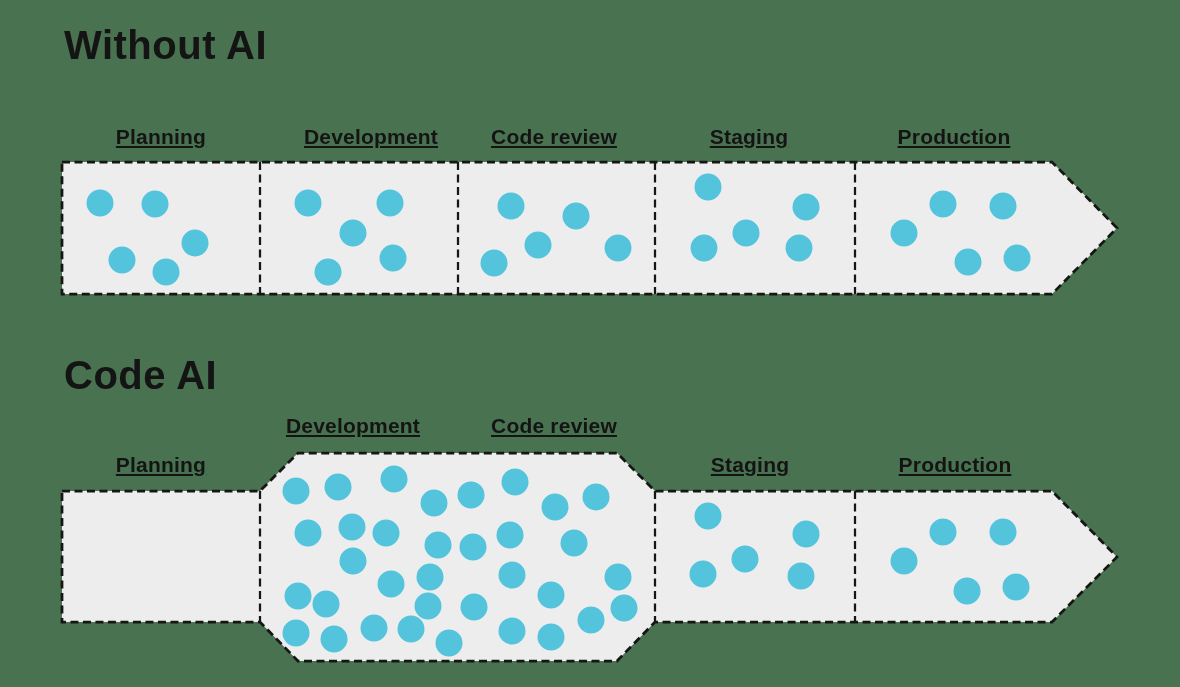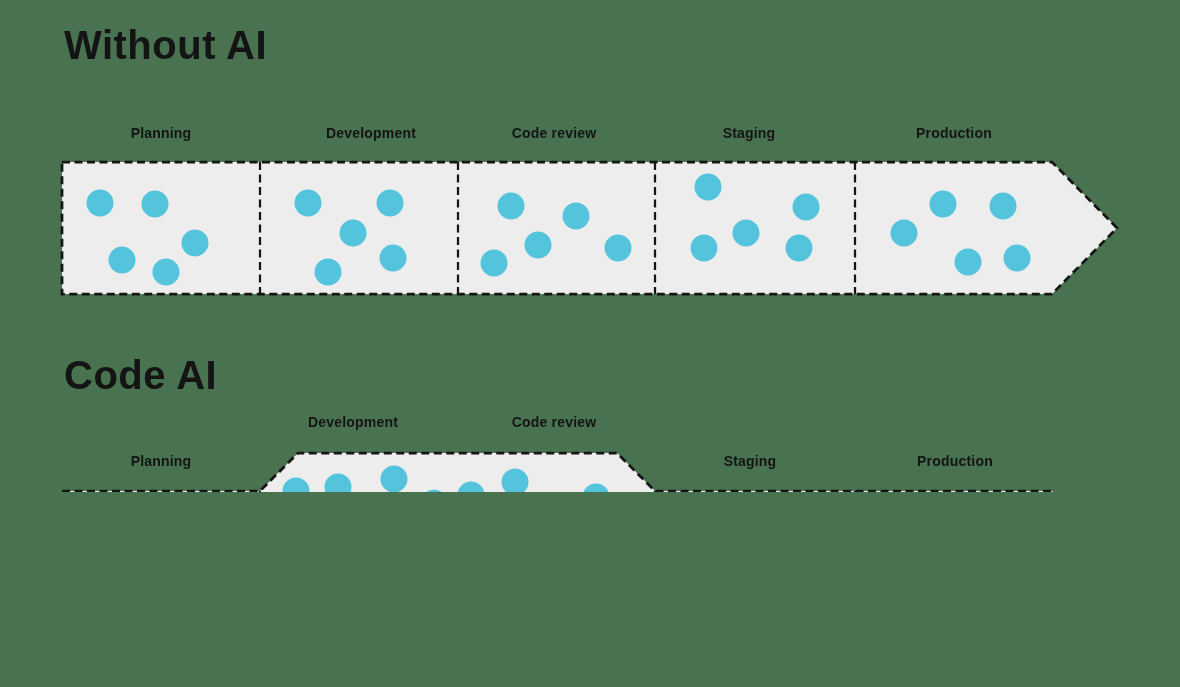--- a/index.html
+++ b/index.html
@@ -4,21 +4,21 @@
 <style>
   html, body {
     margin: 0;
     padding: 0;
     background: #497350;
     font-family: "Liberation Sans", sans-serif;
   }
   #canvas {
     position: relative;
     width: 1180px;
-    height: 492px;
+    height: 687px;
     overflow: hidden;
   }
   #pipeline-svg {
     position: absolute;
     left: 0;
     top: 0;
   }
   .section-title {
     position: absolute;
     left: 64px;
@@ -27,26 +27,27 @@
     letter-spacing: 0.5px;
     line-height: 1;
     color: #141414;
     white-space: nowrap;
   }
   #title-without { top: 25px; }
   #title-with   { top: 355px; }
   .stage-label {
     position: absolute;
     transform: translateX(-50%);
-    font-size: 14px;
+    font-size: 21px;
     font-weight: bold;
     letter-spacing: 0.2px;
     line-height: 1;
     color: #141414;
     white-space: nowrap;
+    text-decoration: underline;
   }
 </style>
 </head>
 <body style="background: rgb(73, 115, 80);">
 
 <div id="canvas">
   <svg id="pipeline-svg" width="1180" height="687" viewBox="0 0 1180 687">
       <g>
         <polygon points="62,162 1052,162 1117,228 1052,294 62,294" fill="#EDEDED" stroke="#161616" stroke-width="2.75" stroke-dasharray="8 4.5"></polygon>
         <line x1="260" x2="260" y1="162" y2="294" stroke="#161616" stroke-width="2.25" stroke-dasharray="8 4.5"></line>

